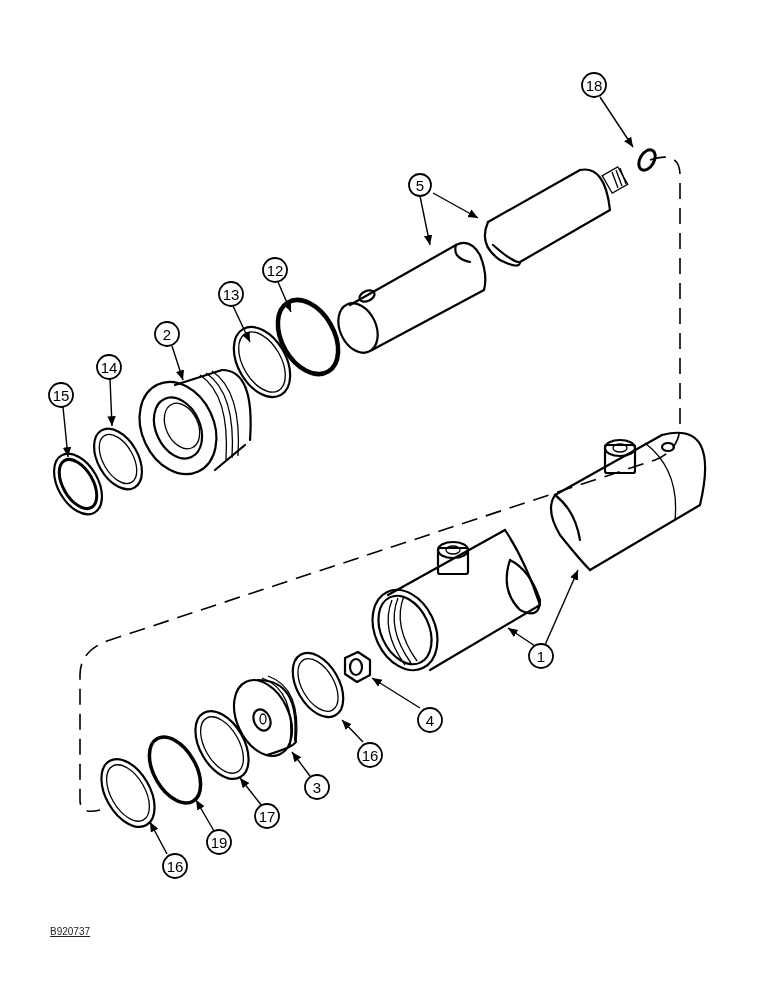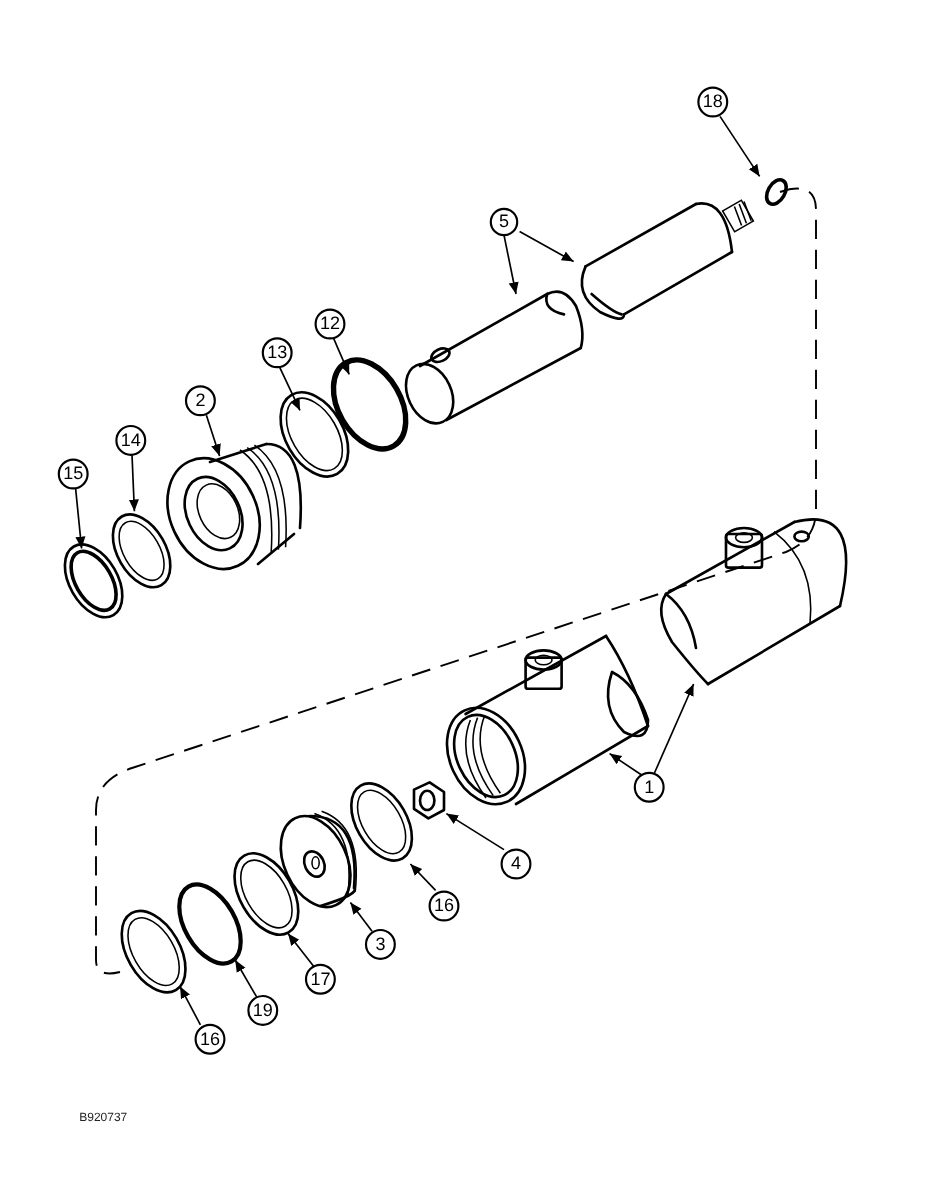--- a/index.html
+++ b/index.html
@@ -5,21 +5,21 @@
   html, body { margin:0; padding:0; background:#ffffff; }
   body { width:772px; height:1000px; position:relative; overflow:hidden; font-family:"Liberation Sans", sans-serif; }
   svg.diagram { position:absolute; left:0; top:0; width:772px; height:1000px; }
   .ln { fill:none; stroke:#000; stroke-width:2.2; stroke-linecap:round; stroke-linejoin:round; }
   .thin { fill:none; stroke:#000; stroke-width:1.3; }
   .thick { fill:none; stroke:#000; stroke-width:4.5; }
   .dash { fill:none; stroke:#000; stroke-width:1.6; stroke-dasharray:16 9; }
   .callout-circle { fill:#fff; stroke:#000; stroke-width:1.8; }
   .callout-text { font-family:"Liberation Sans", sans-serif; font-size:15px; fill:#000; text-anchor:middle; dominant-baseline:central; }
   .leader { stroke:#000; stroke-width:1.4; fill:none; marker-end:url(#arrow); }
-  .figure-id { position:absolute; left:66px; top:926px; font-size:10px; color:#222; }
+  .figure-id { position:absolute; left:50px; top:926px; font-size:10px; color:#222;text-decoration:underline; }
 </style>
 </head>
 <body>
 
 <svg class="diagram" viewBox="0 0 772 1000" xmlns="http://www.w3.org/2000/svg">
   <defs>
     <marker id="arrow" markerWidth="8" markerHeight="8" refX="7" refY="4" orient="auto">
       <path d="M0,1 L7,4 L0,7 Z" fill="#000"></path>
     </marker>
   </defs>

